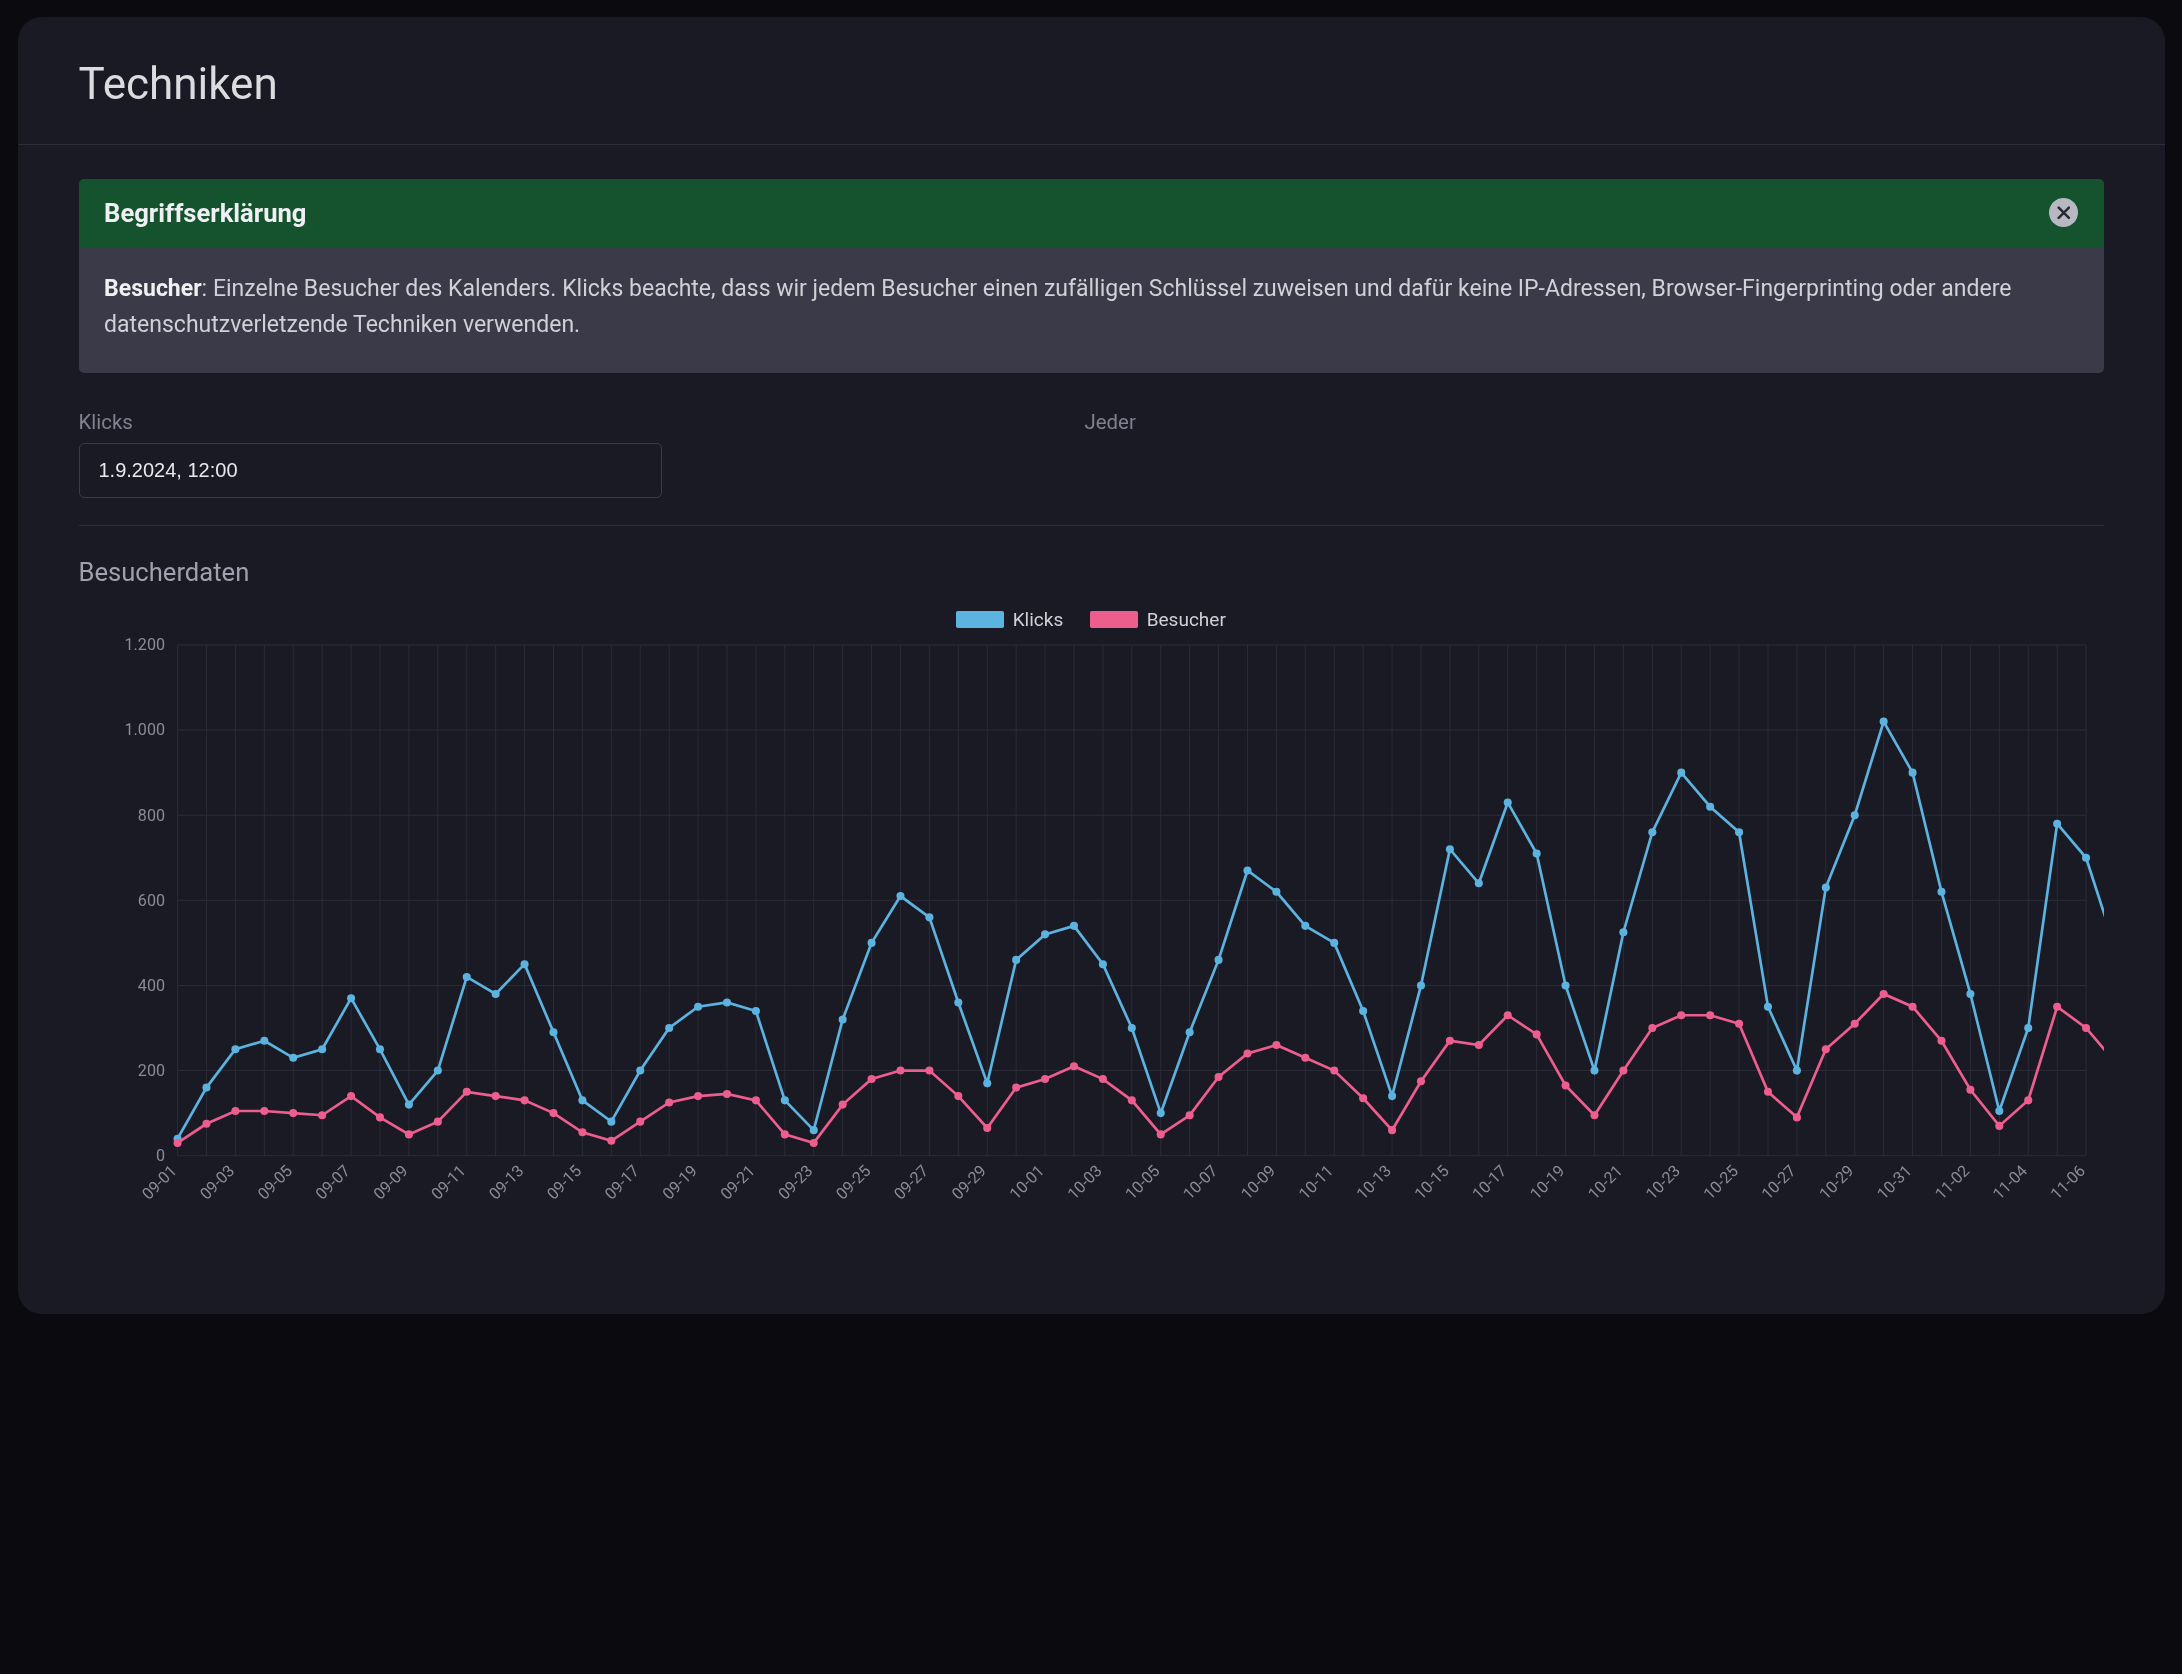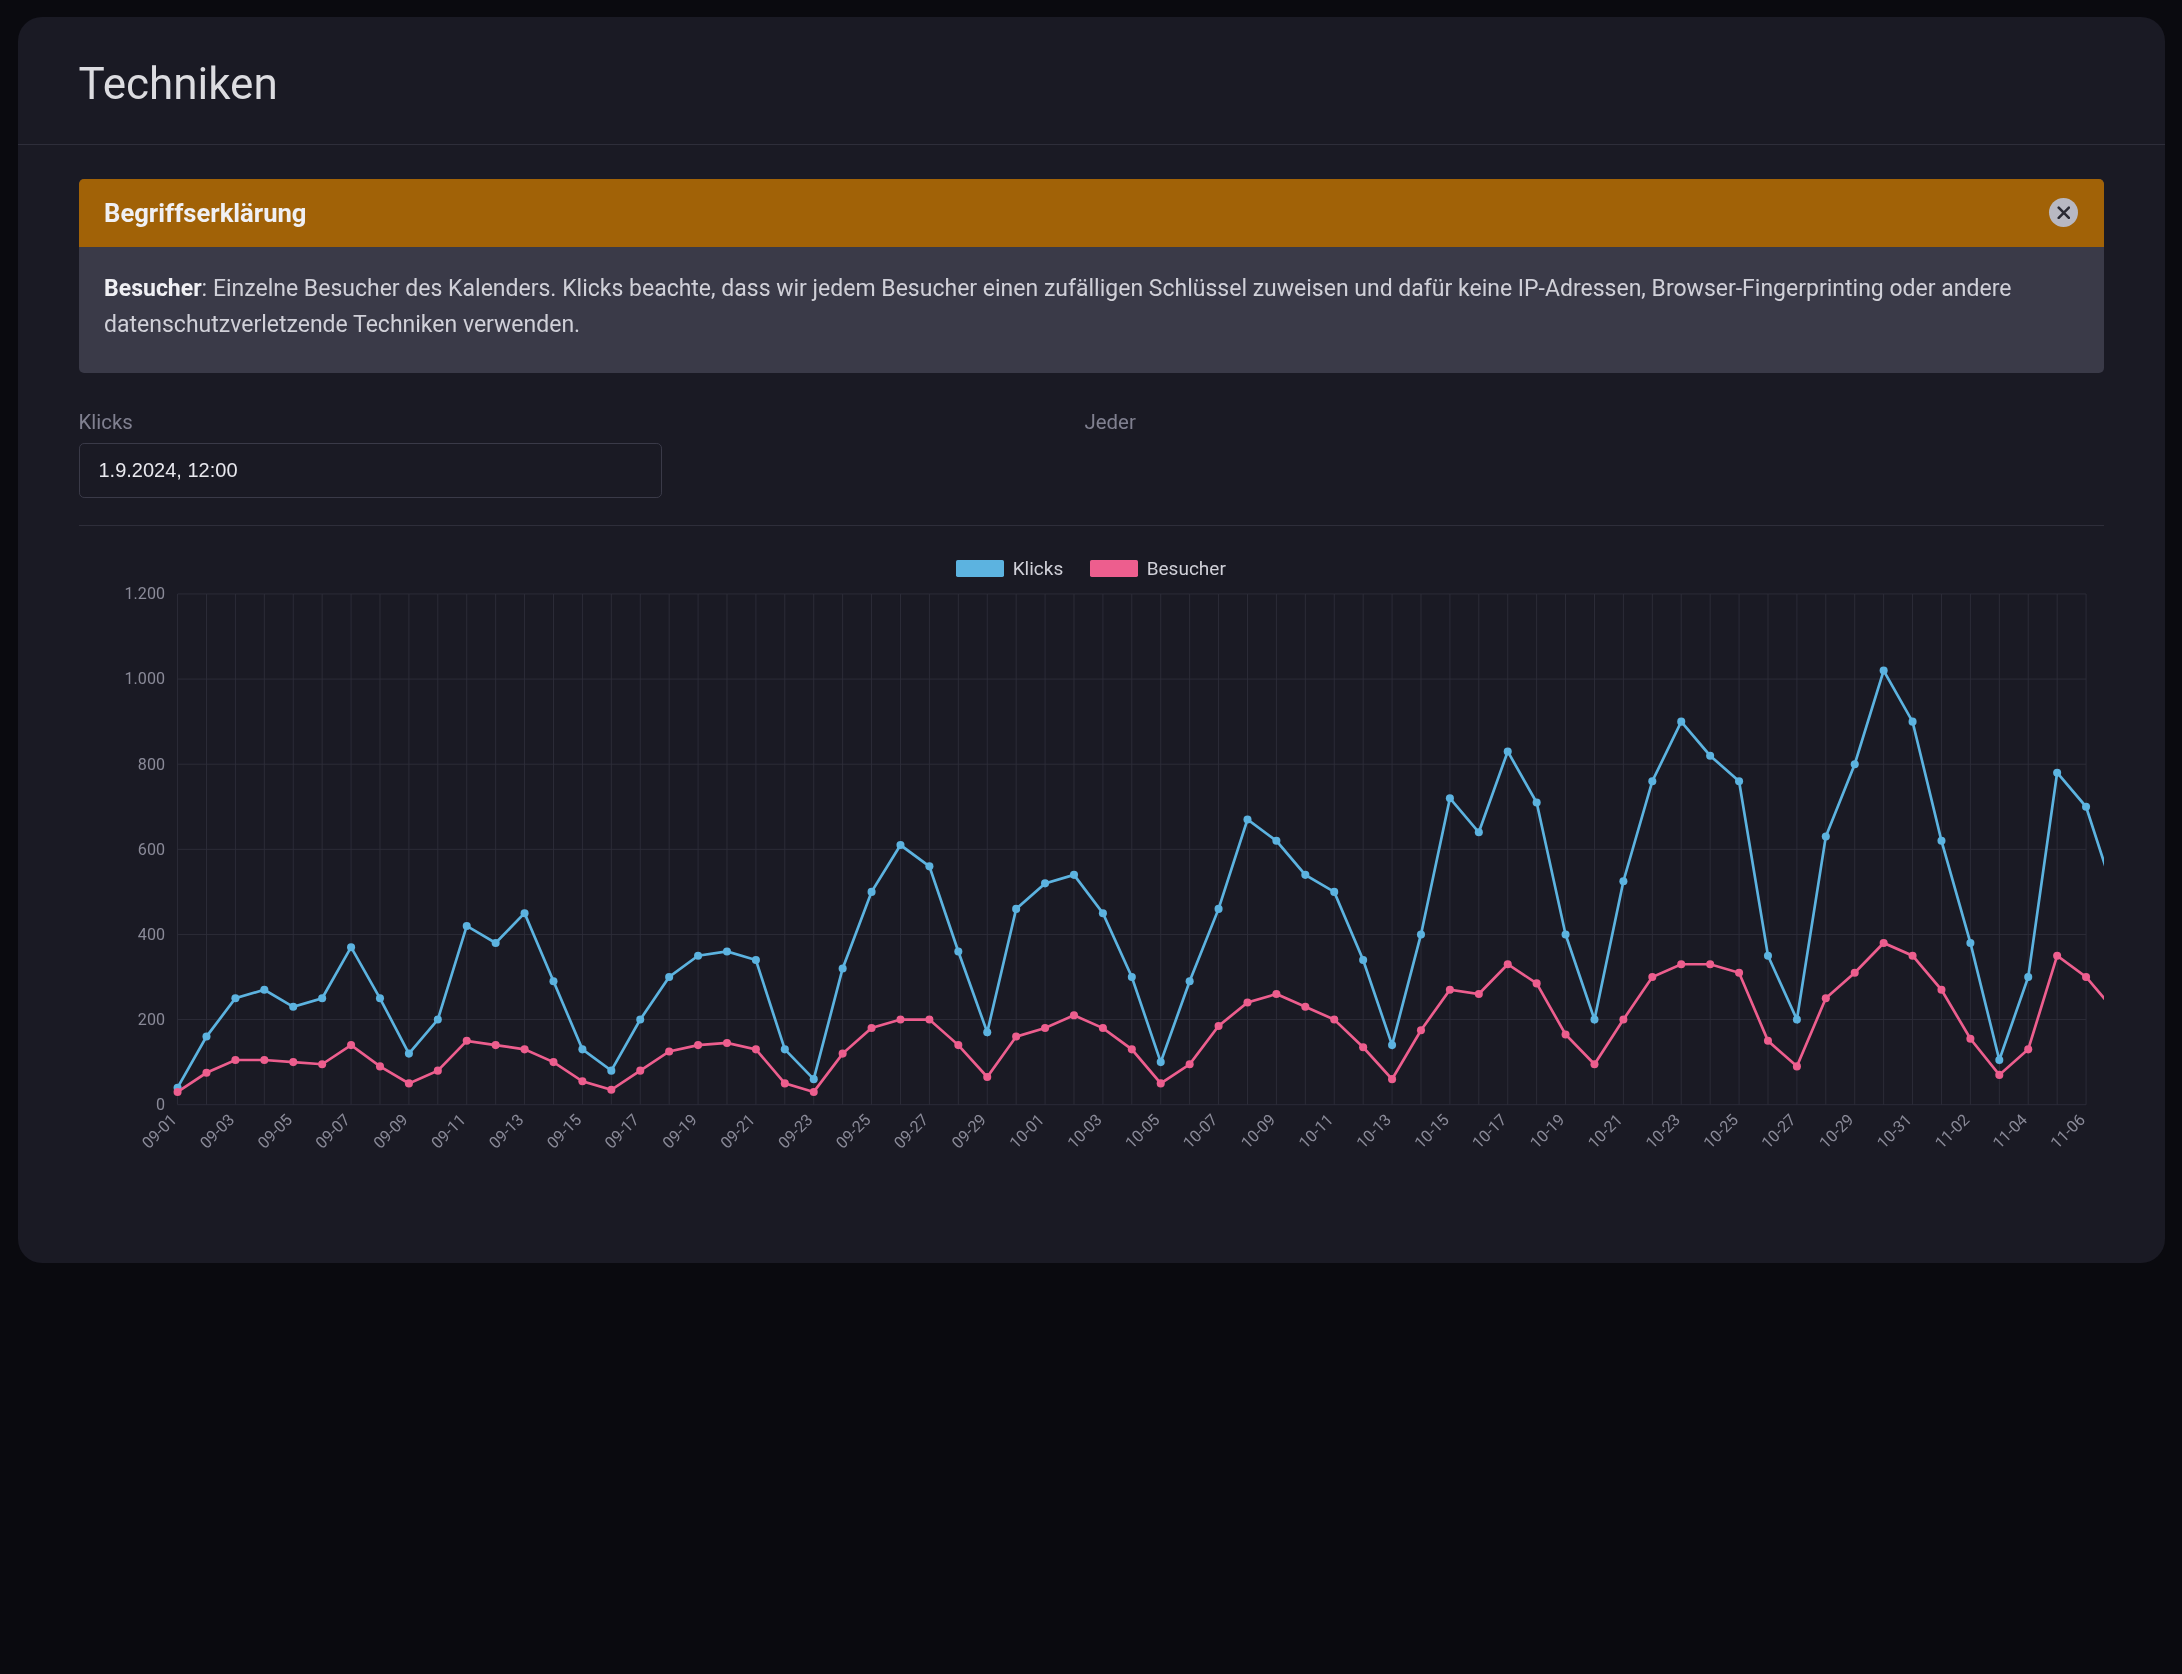--- a/index.html
+++ b/index.html
@@ -32,21 +32,21 @@
   .content {
     padding: 34px 61px 51px;
   }
   .info-box {
     background: #3a3a48;
     border-radius: 5.1px;
     overflow: hidden;
     margin-bottom: 37px;
   }
   .info-header {
-    background: #a16207;
+    background: #14532d;
     padding: 19px 25.6px;
     display: flex;
     justify-content: space-between;
   }
   .info-title { font-size: 25.6px; font-weight: 700; color: #f0f0f4; }
   .close-btn {
     width: 29px; height: 29px; border-radius: 50%;
     background: #b8b8c2; display:flex; align-items:center; justify-content:center;
     cursor: pointer; border:none;
   }
@@ -107,20 +107,21 @@
         <label class="date-label">Klicks</label>
         <input class="date-input" value="1.9.2024, 12:00" style="">
       </div>
       <div class="date-col">
         <label class="date-label">Jeder</label>
       </div>
     </div>
 
     <div class="divider2"></div>
 
+    <div class="chart-title">Besucherdaten</div>
 
     <div class="legend">
       <div class="legend-item">
         <span class="swatch" id="sw-klicks" style="background: rgb(92, 179, 224);"></span>
         <span>Klicks</span>
       </div>
       <div class="legend-item">
         <span class="swatch" id="sw-besucher" style="background: rgb(237, 94, 142);"></span>
         <span>Besucher</span>
       </div>

